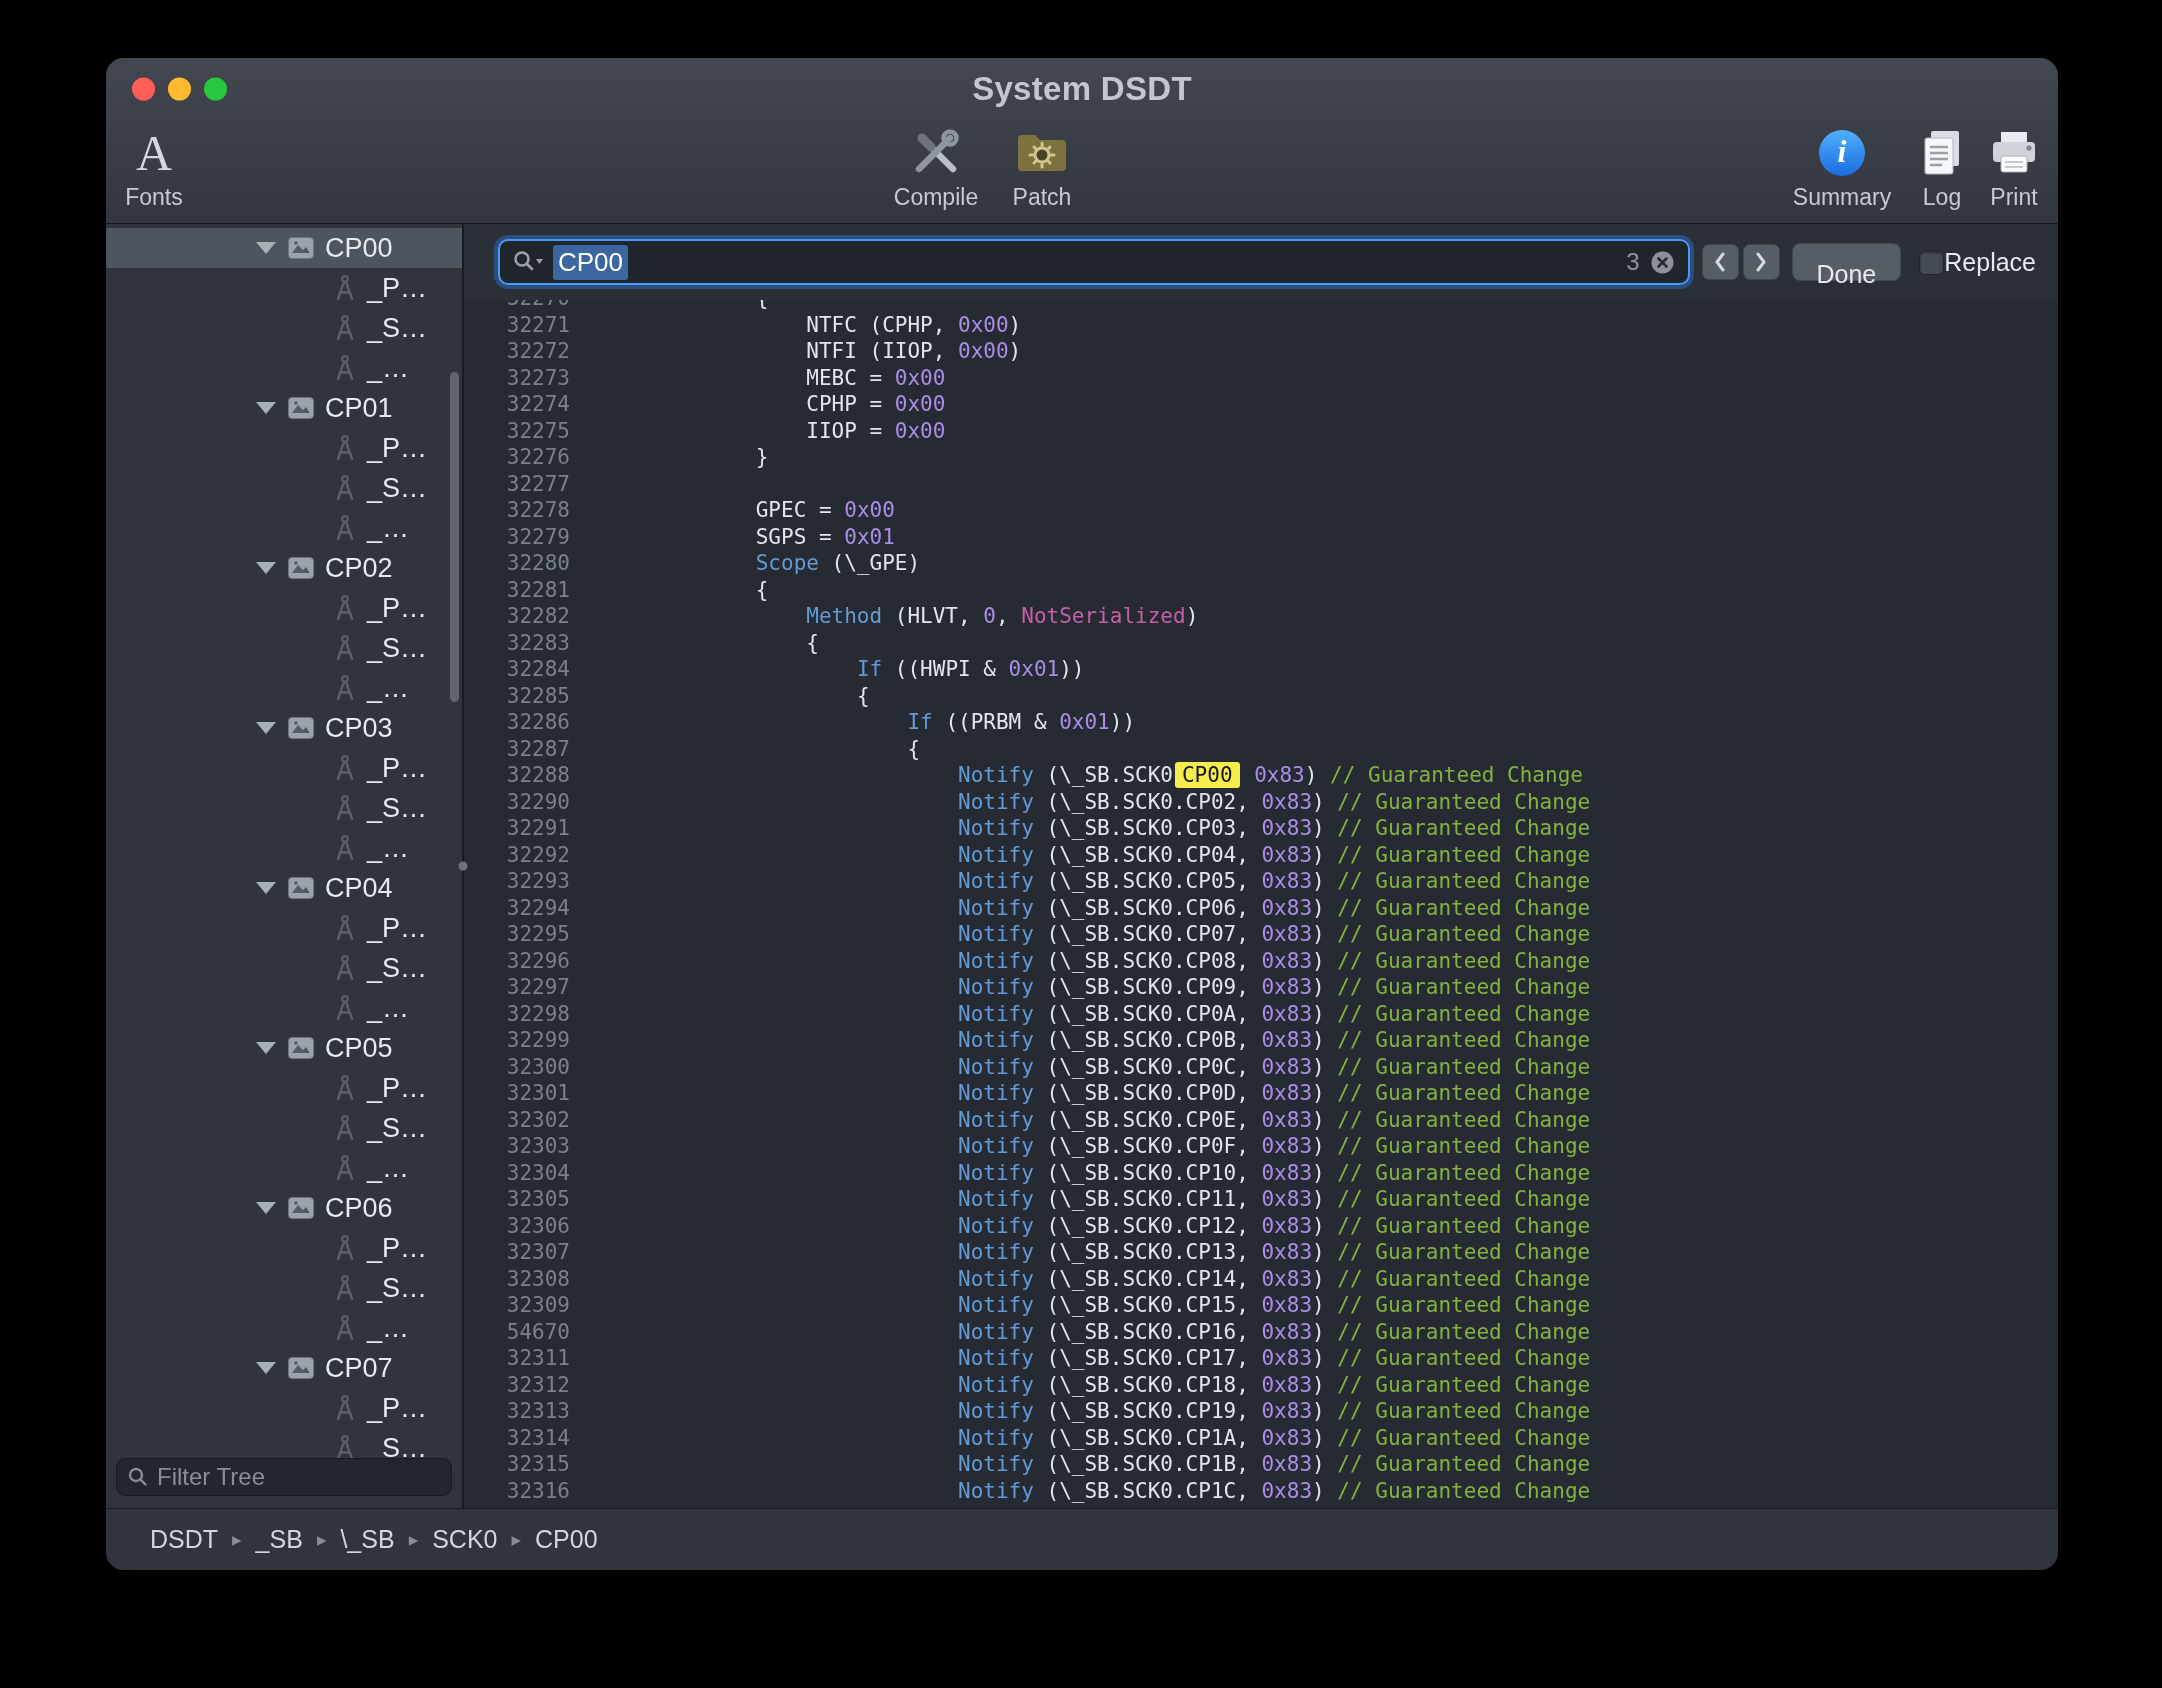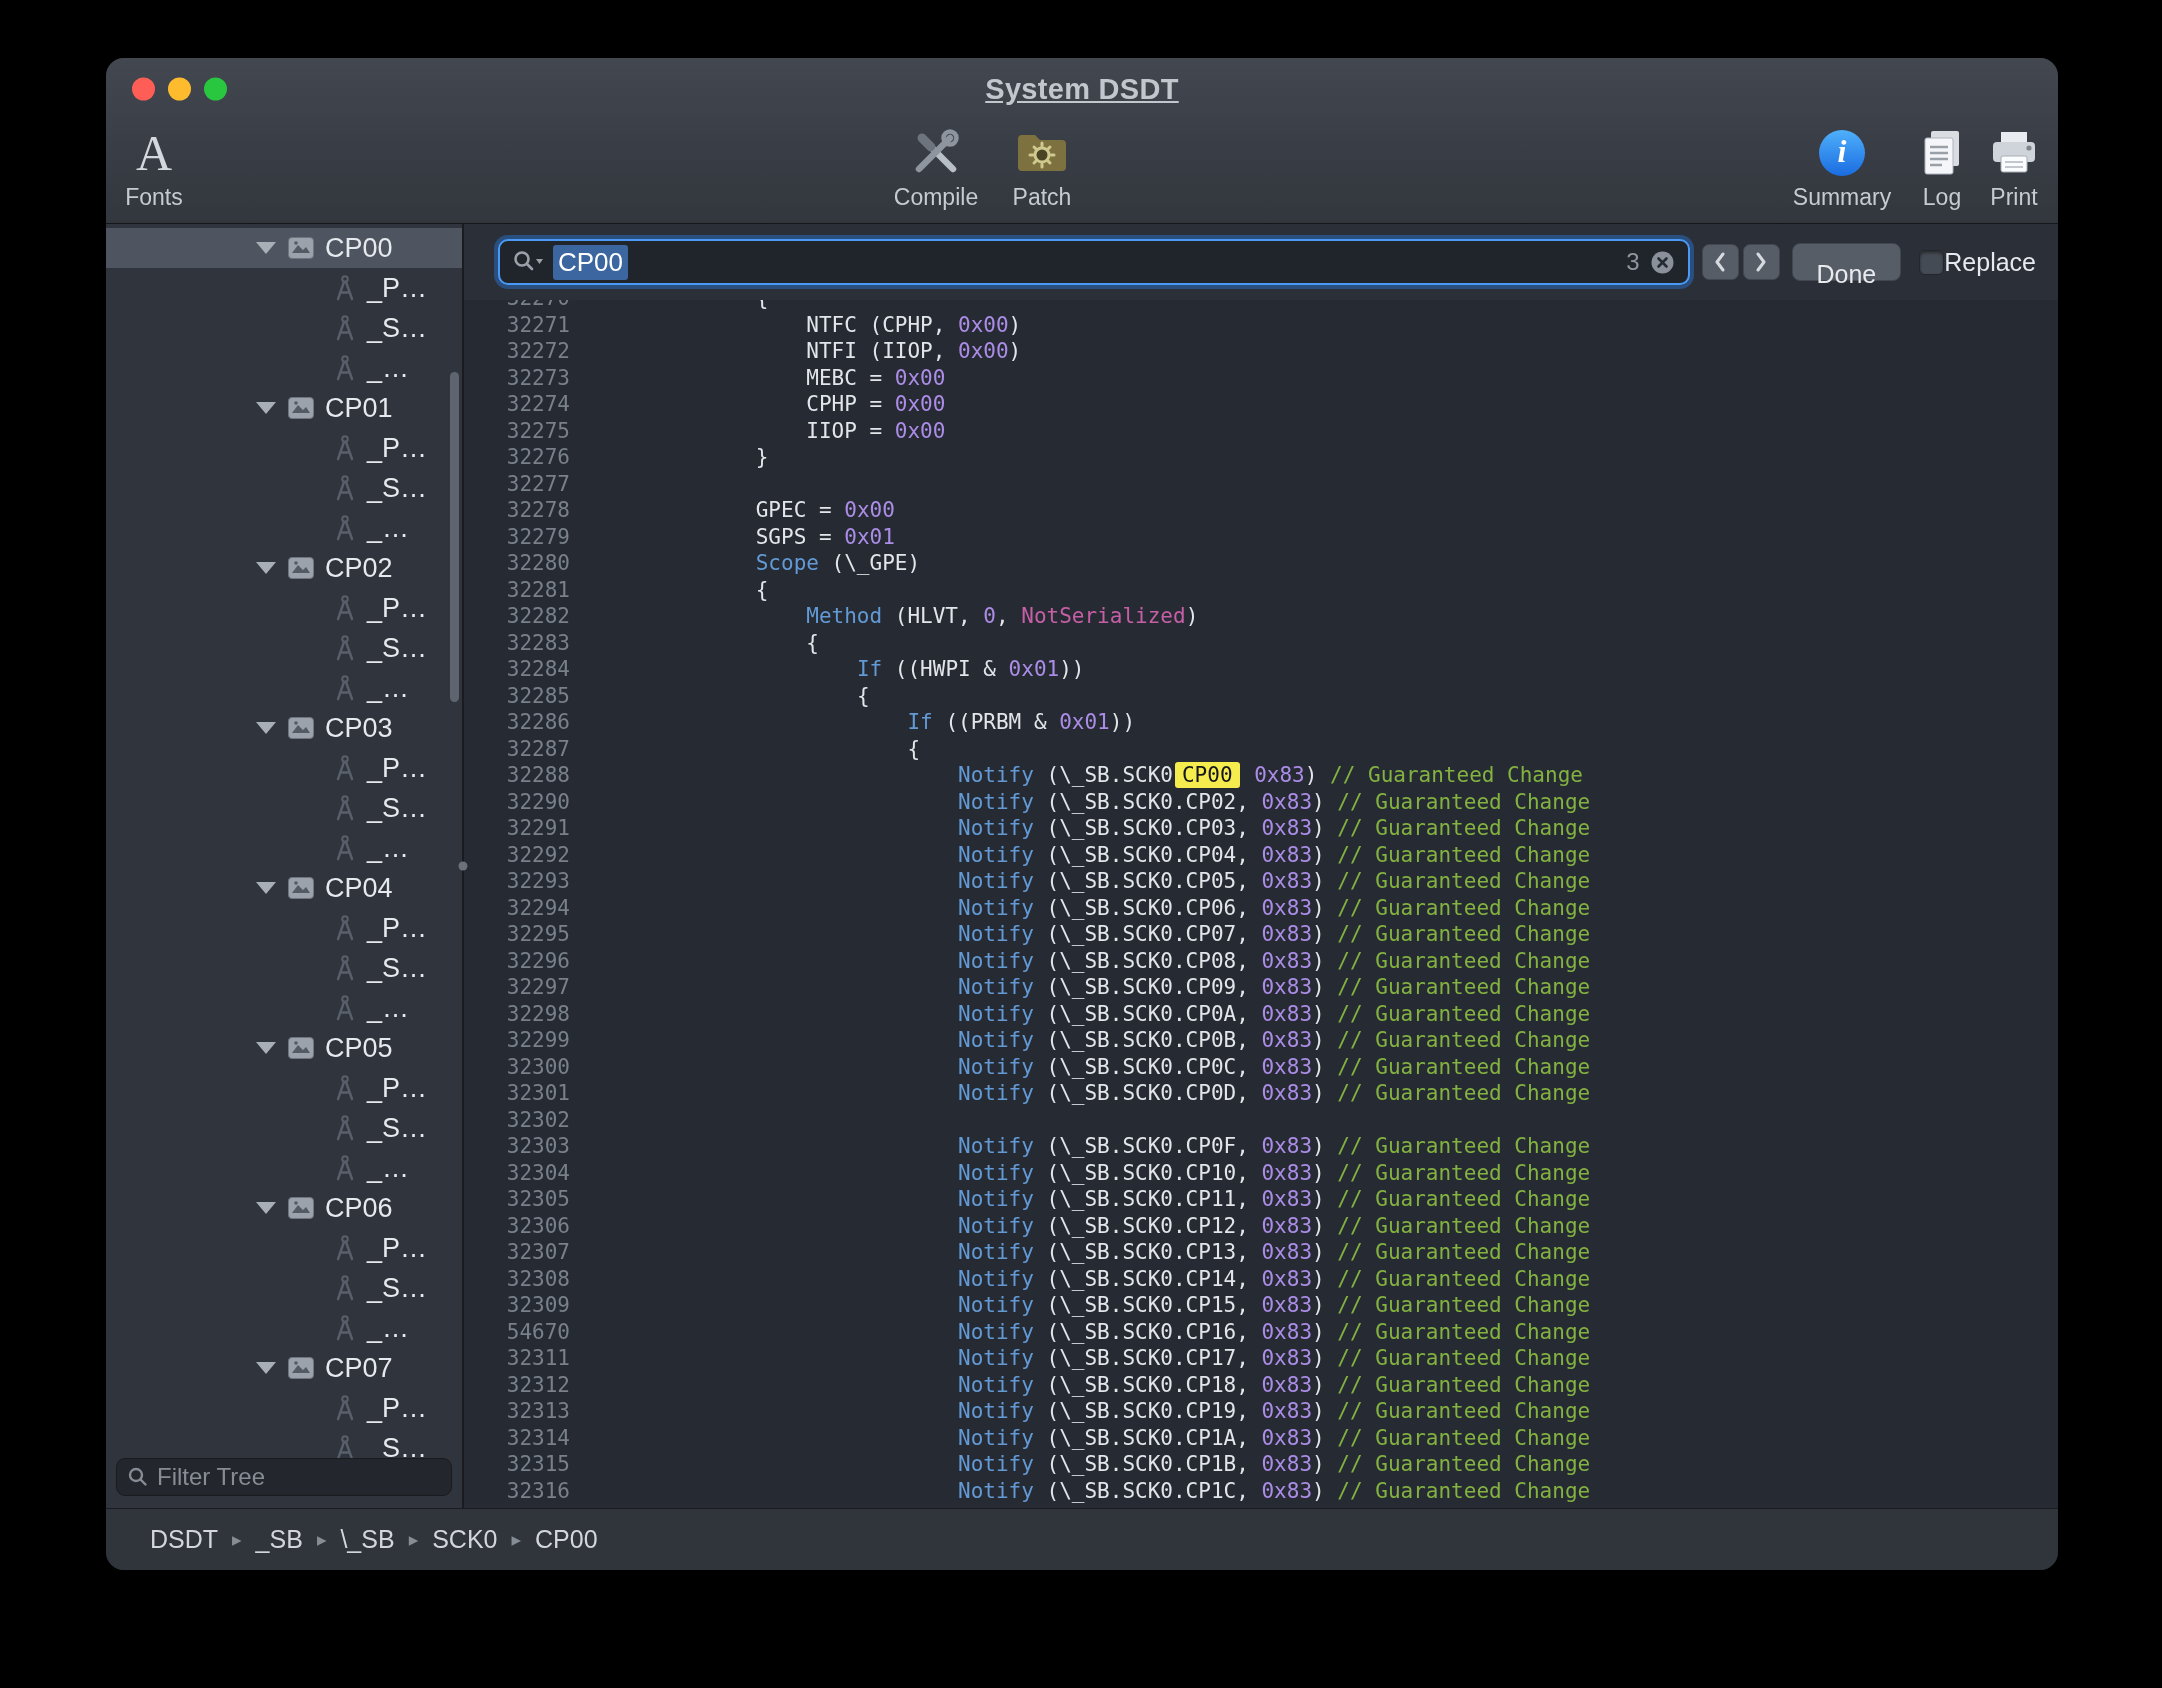--- a/index.html
+++ b/index.html
@@ -15,21 +15,21 @@
     display: flex; flex-direction: column;
   }
   
   .header { height: 166px; background: linear-gradient(180deg, #43474f 0%, #393d45 55%, #32363d 100%); border-bottom: 1px solid #141619; flex: none; }
   .titlebar { height: 62px; position: relative; display: flex; align-items: center; justify-content: center; }
   .traffic { position: absolute; left: 26px; top: 50%; transform: translateY(-50%); display: flex; gap: 13px; }
   .light { width: 23px; height: 23px; border-radius: 50%; display: inline-block; }
   .light.red { background: #ff5e57; }
   .light.yellow { background: #febb2e; }
   .light.green { background: #29c73f; }
-  .title { font-size: 29px; font-weight: bold; color: #c2c7cd; letter-spacing: .3px; text-decoration: underline; }
+  .title { font-size: 33px; font-weight: bold; color: #c2c7cd; letter-spacing: .3px; }
   .toolbar { height: 104px; position: relative; }
   .tool { position: absolute; top: 2px; transform: translateX(-50%); display: flex; flex-direction: column; align-items: center; width: 140px; cursor: default; }
   .ticon { height: 62px; display: flex; align-items: center; justify-content: center; }
   .tlabel { font-size: 23px; color: #c6cbd1; margin-top: 0px; }
   .fonts-a { font-family: "Liberation Serif", serif; font-size: 50px; color: #d4d8de; line-height: 1; }
   .info-circle { width: 46px; height: 46px; border-radius: 50%; background: linear-gradient(180deg,#4fb0fb,#1a6ce0); display: flex; align-items: center; justify-content: center; }
   .info-circle span { font-family: "Liberation Serif", serif; font-style: italic; font-weight: bold; font-size: 32px; color: #fff; margin-top: -3px; }
   
   .main { flex: 1; display: flex; min-height: 0; }
   .sidebar { width: 356px; flex: none; background: #30343c; display: flex; flex-direction: column; position: relative; }
@@ -537,21 +537,21 @@
             <div class="cl"><span class="ln">32292</span><span class="src">                            <span class="tok-kw">Notify</span><span class="tok-plain"> (\_SB.SCK0.CP04, </span><span class="tok-num">0x83</span><span class="tok-plain">) </span><span class="tok-com">// Guaranteed Change</span></span></div>
             <div class="cl"><span class="ln">32293</span><span class="src">                            <span class="tok-kw">Notify</span><span class="tok-plain"> (\_SB.SCK0.CP05, </span><span class="tok-num">0x83</span><span class="tok-plain">) </span><span class="tok-com">// Guaranteed Change</span></span></div>
             <div class="cl"><span class="ln">32294</span><span class="src">                            <span class="tok-kw">Notify</span><span class="tok-plain"> (\_SB.SCK0.CP06, </span><span class="tok-num">0x83</span><span class="tok-plain">) </span><span class="tok-com">// Guaranteed Change</span></span></div>
             <div class="cl"><span class="ln">32295</span><span class="src">                            <span class="tok-kw">Notify</span><span class="tok-plain"> (\_SB.SCK0.CP07, </span><span class="tok-num">0x83</span><span class="tok-plain">) </span><span class="tok-com">// Guaranteed Change</span></span></div>
             <div class="cl"><span class="ln">32296</span><span class="src">                            <span class="tok-kw">Notify</span><span class="tok-plain"> (\_SB.SCK0.CP08, </span><span class="tok-num">0x83</span><span class="tok-plain">) </span><span class="tok-com">// Guaranteed Change</span></span></div>
             <div class="cl"><span class="ln">32297</span><span class="src">                            <span class="tok-kw">Notify</span><span class="tok-plain"> (\_SB.SCK0.CP09, </span><span class="tok-num">0x83</span><span class="tok-plain">) </span><span class="tok-com">// Guaranteed Change</span></span></div>
             <div class="cl"><span class="ln">32298</span><span class="src">                            <span class="tok-kw">Notify</span><span class="tok-plain"> (\_SB.SCK0.CP0A, </span><span class="tok-num">0x83</span><span class="tok-plain">) </span><span class="tok-com">// Guaranteed Change</span></span></div>
             <div class="cl"><span class="ln">32299</span><span class="src">                            <span class="tok-kw">Notify</span><span class="tok-plain"> (\_SB.SCK0.CP0B, </span><span class="tok-num">0x83</span><span class="tok-plain">) </span><span class="tok-com">// Guaranteed Change</span></span></div>
             <div class="cl"><span class="ln">32300</span><span class="src">                            <span class="tok-kw">Notify</span><span class="tok-plain"> (\_SB.SCK0.CP0C, </span><span class="tok-num">0x83</span><span class="tok-plain">) </span><span class="tok-com">// Guaranteed Change</span></span></div>
             <div class="cl"><span class="ln">32301</span><span class="src">                            <span class="tok-kw">Notify</span><span class="tok-plain"> (\_SB.SCK0.CP0D, </span><span class="tok-num">0x83</span><span class="tok-plain">) </span><span class="tok-com">// Guaranteed Change</span></span></div>
-            <div class="cl"><span class="ln">32302</span></div>
+            <div class="cl"><span class="ln">32302</span><span class="src">                            <span class="tok-kw">Notify</span><span class="tok-plain"> (\_SB.SCK0.CP0E, </span><span class="tok-num">0x83</span><span class="tok-plain">) </span><span class="tok-com">// Guaranteed Change</span></span></div>
             <div class="cl"><span class="ln">32303</span><span class="src">                            <span class="tok-kw">Notify</span><span class="tok-plain"> (\_SB.SCK0.CP0F, </span><span class="tok-num">0x83</span><span class="tok-plain">) </span><span class="tok-com">// Guaranteed Change</span></span></div>
             <div class="cl"><span class="ln">32304</span><span class="src">                            <span class="tok-kw">Notify</span><span class="tok-plain"> (\_SB.SCK0.CP10, </span><span class="tok-num">0x83</span><span class="tok-plain">) </span><span class="tok-com">// Guaranteed Change</span></span></div>
             <div class="cl"><span class="ln">32305</span><span class="src">                            <span class="tok-kw">Notify</span><span class="tok-plain"> (\_SB.SCK0.CP11, </span><span class="tok-num">0x83</span><span class="tok-plain">) </span><span class="tok-com">// Guaranteed Change</span></span></div>
             <div class="cl"><span class="ln">32306</span><span class="src">                            <span class="tok-kw">Notify</span><span class="tok-plain"> (\_SB.SCK0.CP12, </span><span class="tok-num">0x83</span><span class="tok-plain">) </span><span class="tok-com">// Guaranteed Change</span></span></div>
             <div class="cl"><span class="ln">32307</span><span class="src">                            <span class="tok-kw">Notify</span><span class="tok-plain"> (\_SB.SCK0.CP13, </span><span class="tok-num">0x83</span><span class="tok-plain">) </span><span class="tok-com">// Guaranteed Change</span></span></div>
             <div class="cl"><span class="ln">32308</span><span class="src">                            <span class="tok-kw">Notify</span><span class="tok-plain"> (\_SB.SCK0.CP14, </span><span class="tok-num">0x83</span><span class="tok-plain">) </span><span class="tok-com">// Guaranteed Change</span></span></div>
             <div class="cl"><span class="ln">32309</span><span class="src">                            <span class="tok-kw">Notify</span><span class="tok-plain"> (\_SB.SCK0.CP15, </span><span class="tok-num">0x83</span><span class="tok-plain">) </span><span class="tok-com">// Guaranteed Change</span></span></div>
             <div class="cl"><span class="ln">54670</span><span class="src">                            <span class="tok-kw">Notify</span><span class="tok-plain"> (\_SB.SCK0.CP16, </span><span class="tok-num">0x83</span><span class="tok-plain">) </span><span class="tok-com">// Guaranteed Change</span></span></div>
             <div class="cl"><span class="ln">32311</span><span class="src">                            <span class="tok-kw">Notify</span><span class="tok-plain"> (\_SB.SCK0.CP17, </span><span class="tok-num">0x83</span><span class="tok-plain">) </span><span class="tok-com">// Guaranteed Change</span></span></div>
             <div class="cl"><span class="ln">32312</span><span class="src">                            <span class="tok-kw">Notify</span><span class="tok-plain"> (\_SB.SCK0.CP18, </span><span class="tok-num">0x83</span><span class="tok-plain">) </span><span class="tok-com">// Guaranteed Change</span></span></div>

